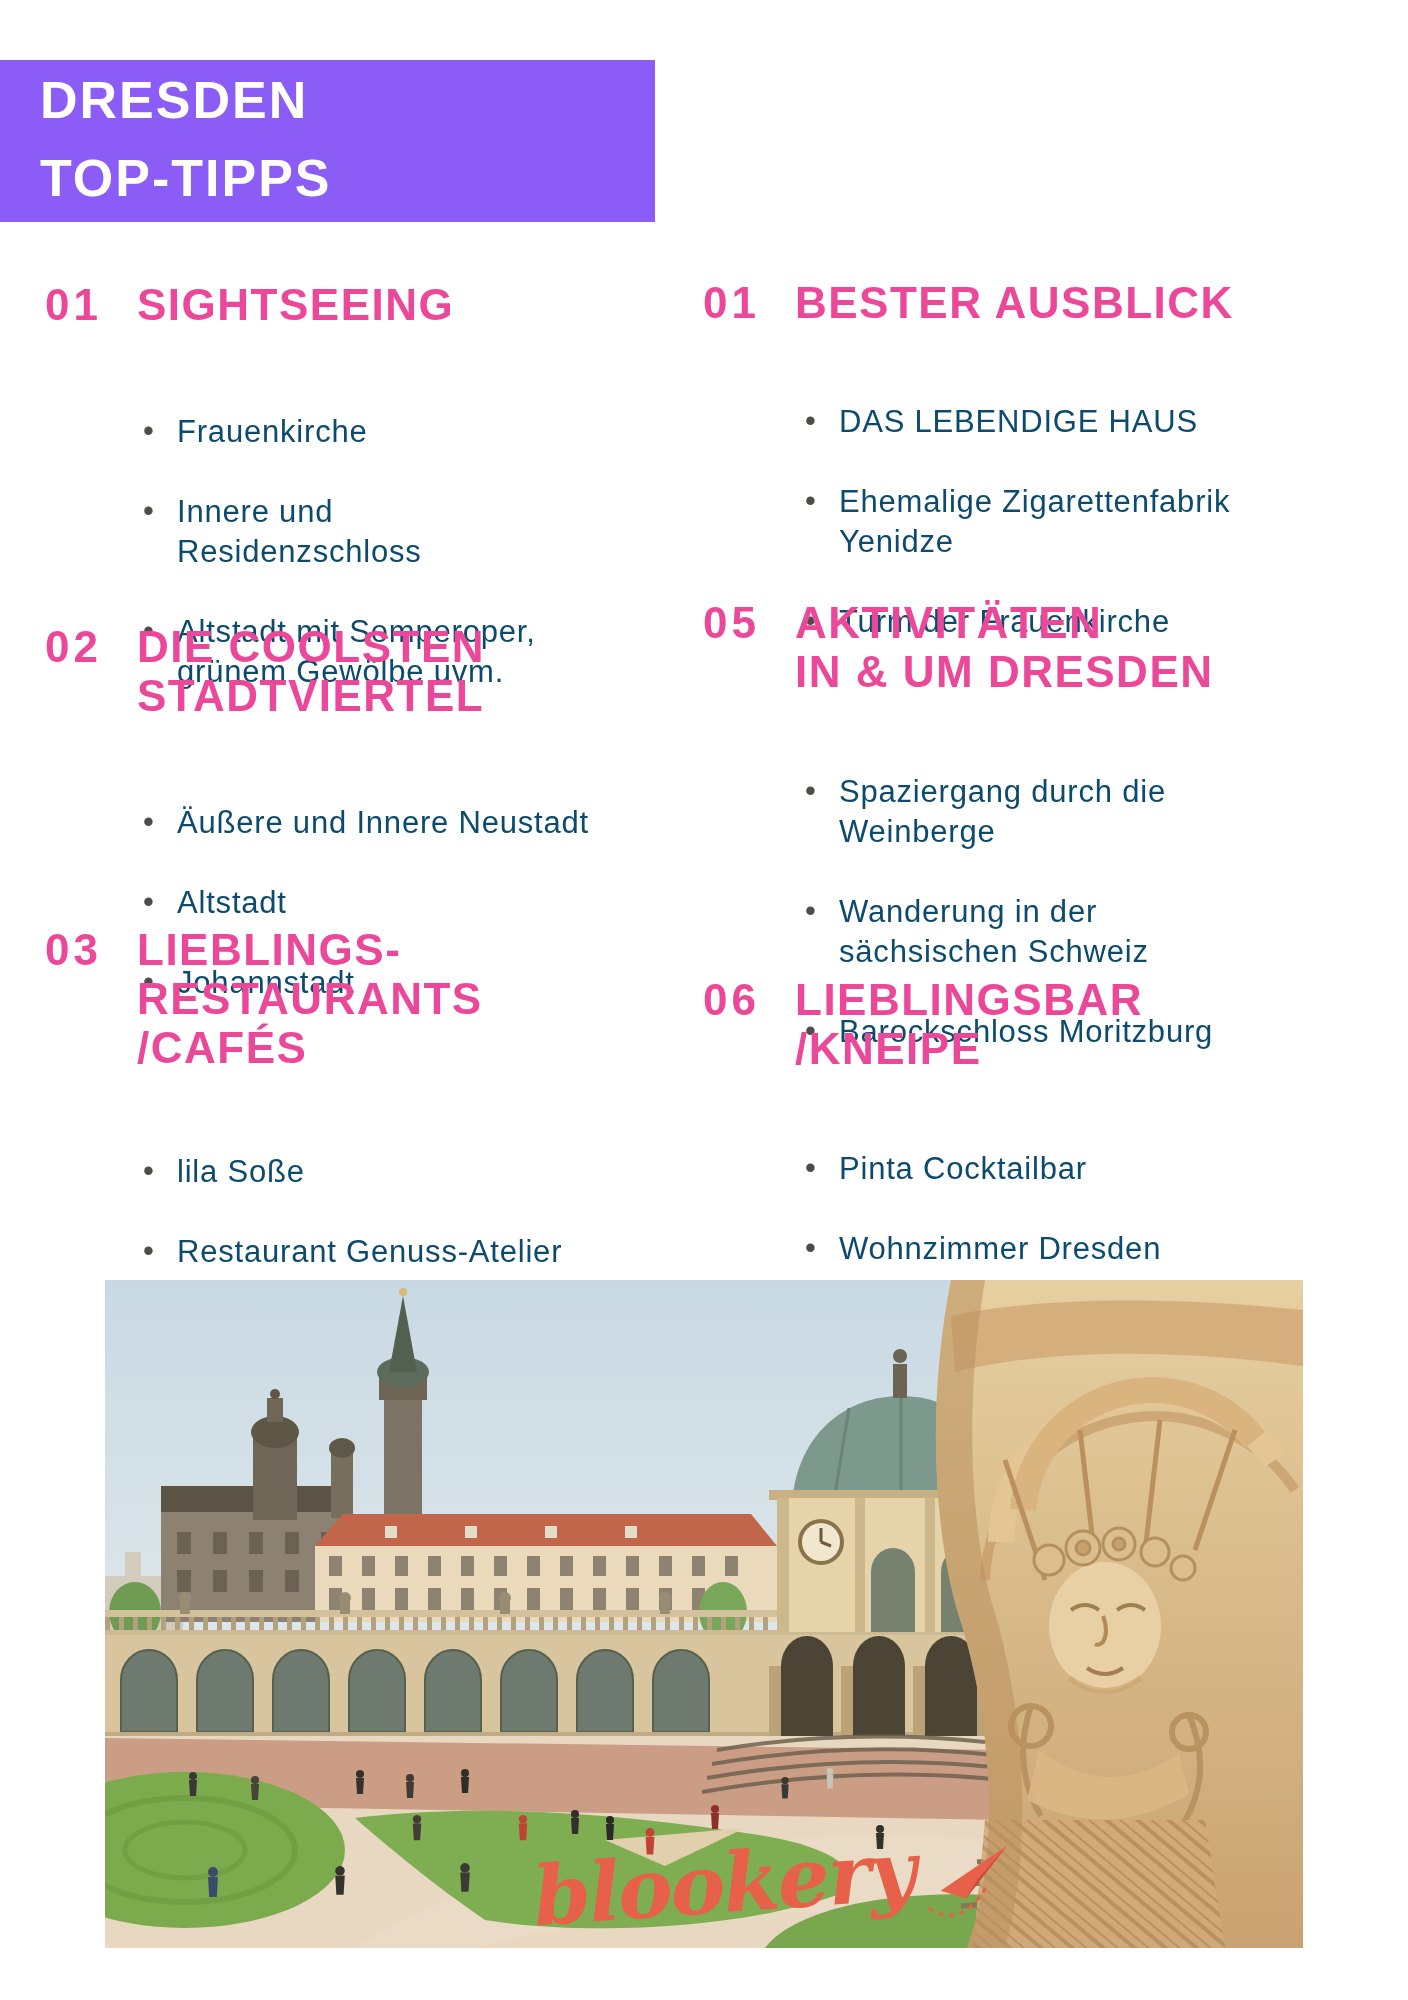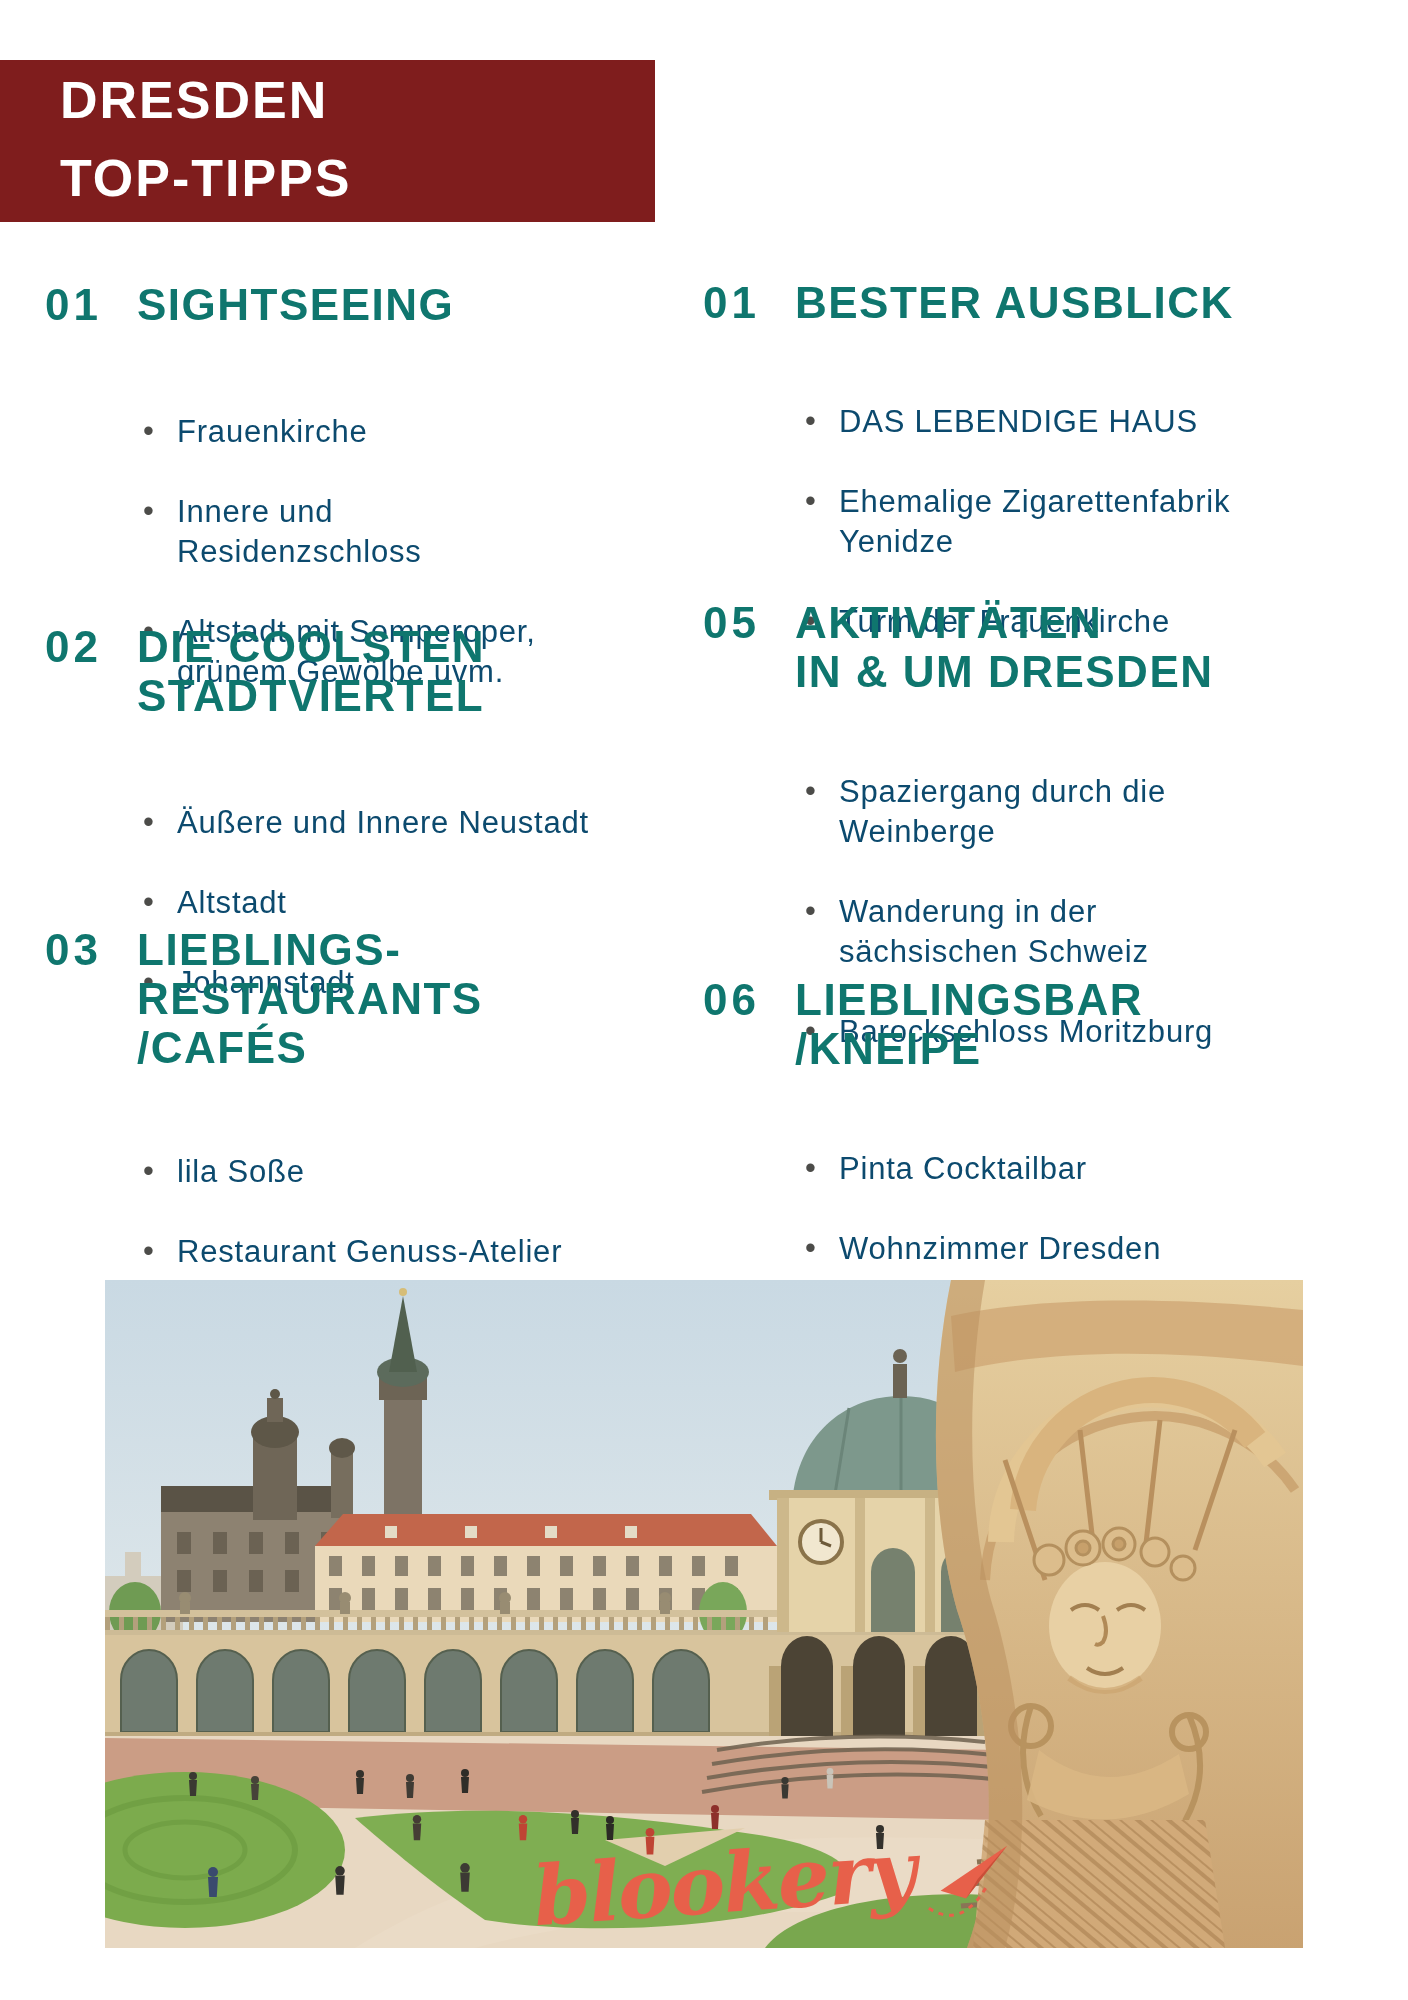--- a/index.html
+++ b/index.html
@@ -4,30 +4,30 @@
 <style>
   html,body { margin:0; padding:0; background:#ffffff; }
   .page {
     position:relative; width:1408px; height:2000px; background:#ffffff;
     overflow:hidden; font-family:"Liberation Sans","DejaVu Sans",sans-serif;
   }
 
   
   .header-box {
     position:absolute; left:0; top:60px; width:655px; height:162px;
-    background:#7f1d1d; color:#ffffff; padding-left:60px; box-sizing:border-box;
+    background:#8b5cf6; color:#ffffff; padding-left:40px; box-sizing:border-box;
   }
   .header-box .hline {
     font-size:52px; font-weight:700; letter-spacing:2px; line-height:76px;
     margin-top:2px; white-space:nowrap;
   }
 
   
   .sec {
-    position:absolute; color:#0f766e; font-weight:700; font-size:44px;
+    position:absolute; color:#ec4899; font-weight:700; font-size:44px;
     line-height:49px; letter-spacing:1.5px; white-space:nowrap;
   }
   .sec .num { position:absolute; left:0; top:0; letter-spacing:4px; }
   .sec .titles { margin-left:92px; }
 
   
   .blist {
     position:absolute; margin:0; padding:0; list-style:none;
     font-size:31px; font-weight:300; line-height:40px; letter-spacing:0.8px;
     color:#0c4a6e; white-space:pre-line; width:500px;

